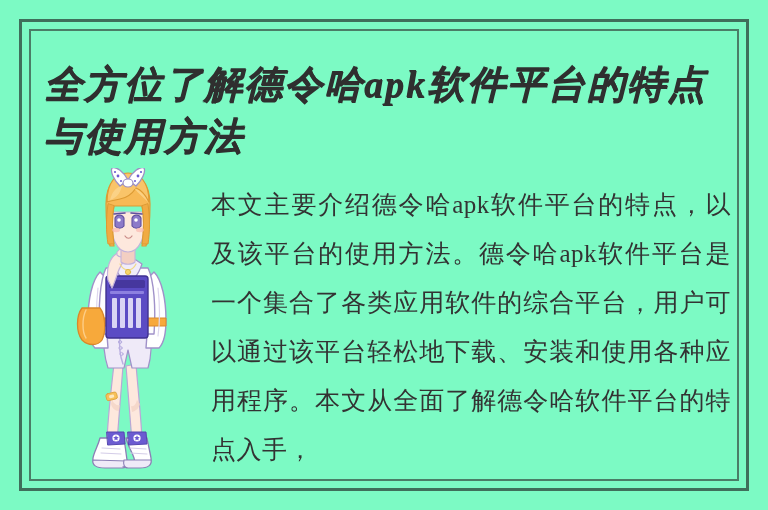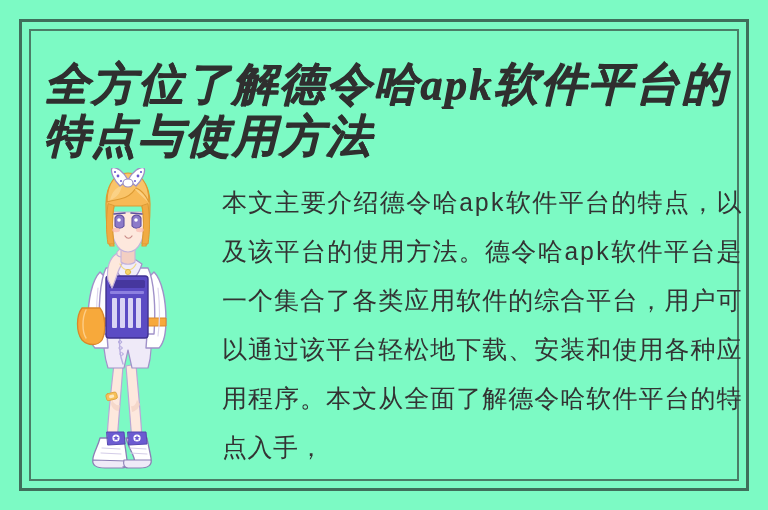--- a/index.html
+++ b/index.html
@@ -44,37 +44,37 @@
   }
 
   
   .title {
     position: absolute;
     left: 44px;
     top: 58px;
     width: 690px;
     color: #2f2f2f;
     font-family: "Liberation Serif", "DejaVu Serif", serif;
-    font-size: 45px;
+    font-size: 38px;
     font-weight: bold;
     font-style: italic;
     line-height: 52px;
     letter-spacing: 2px;
     white-space: pre-wrap;
     text-shadow: 0.5px 0.5px 0 #2f2f2f;
   }
 
   
   .body-text {
     position: absolute;
-    left: 222px;
+    left: 211px;
     top: 180px;
     width: 520px;
     color: #333333;
-    font-family: Liberation Mono, monospace;
+    font-family: Liberation Serif, serif;
     font-size: 25px;
     line-height: 49px;
     letter-spacing: 0.5px;
     text-align: justify;
     text-justify: inter-character;
     white-space: normal;
   }
 
   
   .illustration {

